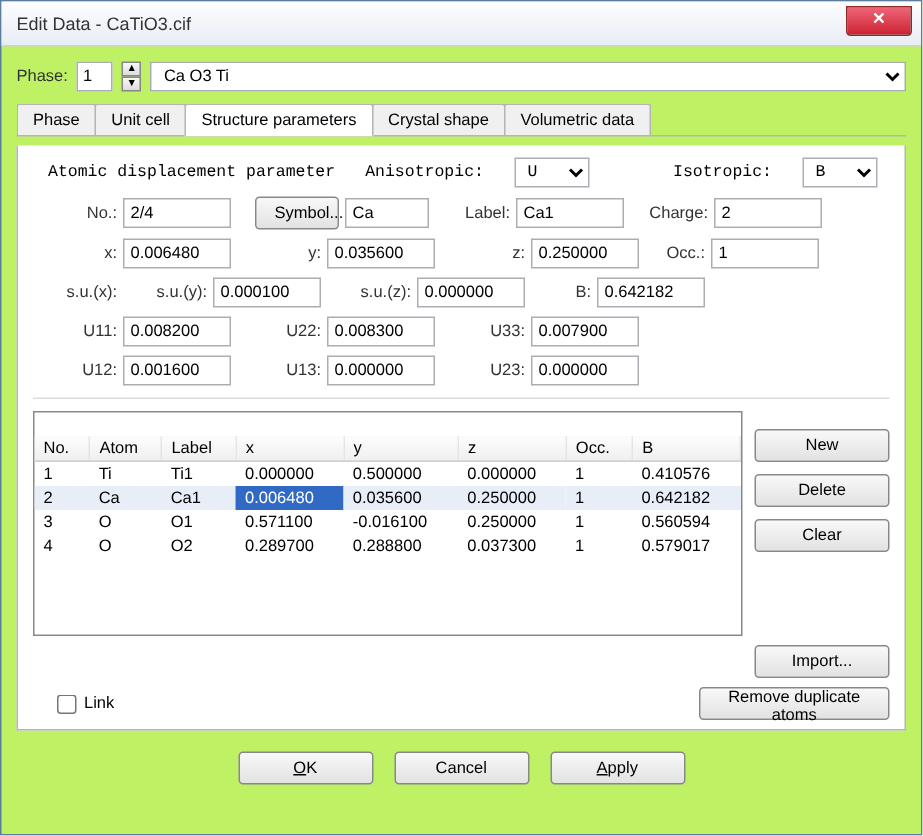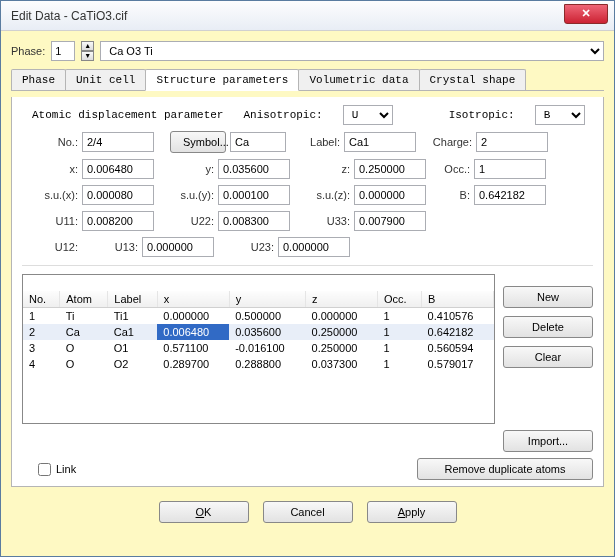--- a/index.html
+++ b/index.html
@@ -1,29 +1,29 @@
 <!DOCTYPE html>
 <html><head>
 <meta charset="utf-8">
 <style>
 * { box-sizing: border-box; margin: 0; padding: 0; }
 body { font-family: "Segoe UI", Tahoma, sans-serif; font-size: 11px; background: #fff; width: 615px; height: 557px; overflow: hidden; }
-.window { width: 615px; height: 557px; border: 1px solid #5a7ca0; background: #fef9c3; display: flex; flex-direction: column; }
+.window { width: 615px; height: 557px; border: 1px solid #5a7ca0; background: #bef264; display: flex; flex-direction: column; }
 .titlebar { height: 30px; background: linear-gradient(#fdfdfe, #e8edf5); display: flex; align-items: center; padding: 0 0 0 10px; border-bottom: 1px solid #d0d0d0; position: relative; }
 .titlebar .title { color: #333; font-size: 12px; }
 .titlebar .close { position: absolute; right: 6px; top: 3px; width: 44px; height: 20px; background: linear-gradient(#e67, #c23); border: 1px solid #8a2a2a; border-radius: 0 0 3px 3px; color: #fff; text-align: center; line-height: 16px; font-size: 11px; font-weight: bold; cursor: default; }
 .content { flex: 1; padding: 10px 10px 6px 10px; display: flex; flex-direction: column; gap: 6px; }
 .row { display: flex; align-items: center; gap: 6px; }
 .phase-row input.phase-num { width: 24px; height: 20px; border: 1px solid #abadb3; padding: 0 3px; }
 .spin { display: flex; flex-direction: column; }
 .spin button { width: 13px; height: 10px; border: 1px solid #888; background: linear-gradient(#f8f8f8,#ddd); font-size: 7px; line-height: 6px; padding: 0; cursor: pointer; }
 .combo, .field { height: 20px; border: 1px solid #abadb3; background: #fff; padding: 0 4px; font-family: inherit; font-size: 11px; }
 .combo.full { flex: 1; }
 .tabs { display: flex; border-bottom: 1px solid #b5b5b5; margin-top: 2px; }
-.tab { padding: 4px 10px; border: 1px solid #b5b5b5; border-bottom: none; background: #f0f0f0; margin-right: -1px; cursor: pointer; border-radius: 2px 2px 0 0; font-family: Liberation Mono, monospace; }
+.tab { padding: 4px 10px; border: 1px solid #b5b5b5; border-bottom: none; background: #f0f0f0; margin-right: -1px; cursor: pointer; border-radius: 2px 2px 0 0; }
 .tab.active { background: #fff; position: relative; z-index: 2; border-bottom: 1px solid #fff; margin-bottom: -1px; }
 .tabbody { background: #fff; padding: 8px 10px 6px 10px; border: 1px solid #b5b5b5; border-top: none; display: flex; flex-direction: column; gap: 6px; }
 .gridrow { display: flex; align-items: center; gap: 4px; }
 .lbl { text-align: right; color: #333; }
 .lbl.w { width: 56px; }
 .lbl.w2 { width: 40px; }
 .field.w { width: 72px; }
 .field.wc { width: 56px; }
 .combo.ws { width: 50px; }
 .btn { height: 22px; padding: 0 12px; border: 1px solid #888; border-radius: 3px; background: linear-gradient(#f8f8f8,#e2e2e2); cursor: pointer; font-family: inherit; font-size: 11px; }
@@ -61,22 +61,22 @@
       </div>
       <select class="combo full">
         <option>Ca O3 Ti</option>
       </select>
     </div>
 
     <div class="tabs">
       <div class="tab">Phase</div>
       <div class="tab">Unit cell</div>
       <div class="tab active">Structure parameters</div>
+      <div class="tab">Crystal shape</div>
       <div class="tab">Volumetric data</div>
-      <div class="tab">Crystal shape</div>
     </div>
 
     <div class="tabbody">
 
       <div class="gridrow" style="gap:20px;padding-left:10px;font-family:Liberation Mono, monospace;">
         <span>Atomic displacement parameter</span>
         <span>Anisotropic:</span>
         <select class="combo ws"><option>U</option></select>
         <span style="width:16px"></span>
         <span>Isotropic:</span>
@@ -101,40 +101,40 @@
         <span class="lbl w">y:</span>
         <input class="field w" value="0.035600" style="">
         <span class="lbl w">z:</span>
         <input class="field w" value="0.250000" style="">
         <span class="lbl w2">Occ.:</span>
         <input class="field w" value="1" style="">
       </div>
 
       <div class="gridrow">
         <span class="lbl w">s.u.(x):</span>
-        <input class="field w" value="0.000080" style="">
         <span class="lbl w">s.u.(y):</span>
         <input class="field w" value="0.000100" style="">
         <span class="lbl w">s.u.(z):</span>
         <input class="field w" value="0.000000" style="">
         <span class="lbl w2">B:</span>
         <input class="field w" value="0.642182" style="">
       </div>
 
       <div class="gridrow">
         <span class="lbl w">U11:</span>
         <input class="field w" value="0.008200" style="">
         <span class="lbl w">U22:</span>
         <input class="field w" value="0.008300" style="">
         <span class="lbl w">U33:</span>
         <input class="field w" value="0.007900" style="">
       </div>
 
       <div class="gridrow">
         <span class="lbl w">U12:</span>
+        <input class="field w" value="0.001600" style="">
         <span class="lbl w">U13:</span>
         <input class="field w" value="0.000000" style="">
         <span class="lbl w">U23:</span>
         <input class="field w" value="0.000000" style="">
       </div>
 
       <div class="hr"></div>
 
       <div class="bottom-area">
         <div class="table-wrap">
@@ -204,21 +204,21 @@
 
       <div class="bar" style="justify-content:flex-end;">
         <button class="btn wide">Import...</button>
       </div>
 
       <div class="bar" style="justify-content:space-between;margin-left:16px;">
         <label style="display:flex;align-items:center;gap:5px;">
           <input type="checkbox" class="chk" style="">
           <span>Link</span>
         </label>
-        <button class="btn" style="width:176px">Remove duplicate atoms</button>
+        <button class="btn" style="width:127px">Remove duplicate atoms</button>
       </div>
 
     </div>
 
     <div class="footer">
       <button class="btn wide"><span class="u">O</span>K</button>
       <button class="btn wide">Cancel</button>
       <button class="btn wide"><span class="u">A</span>pply</button>
     </div>
 

